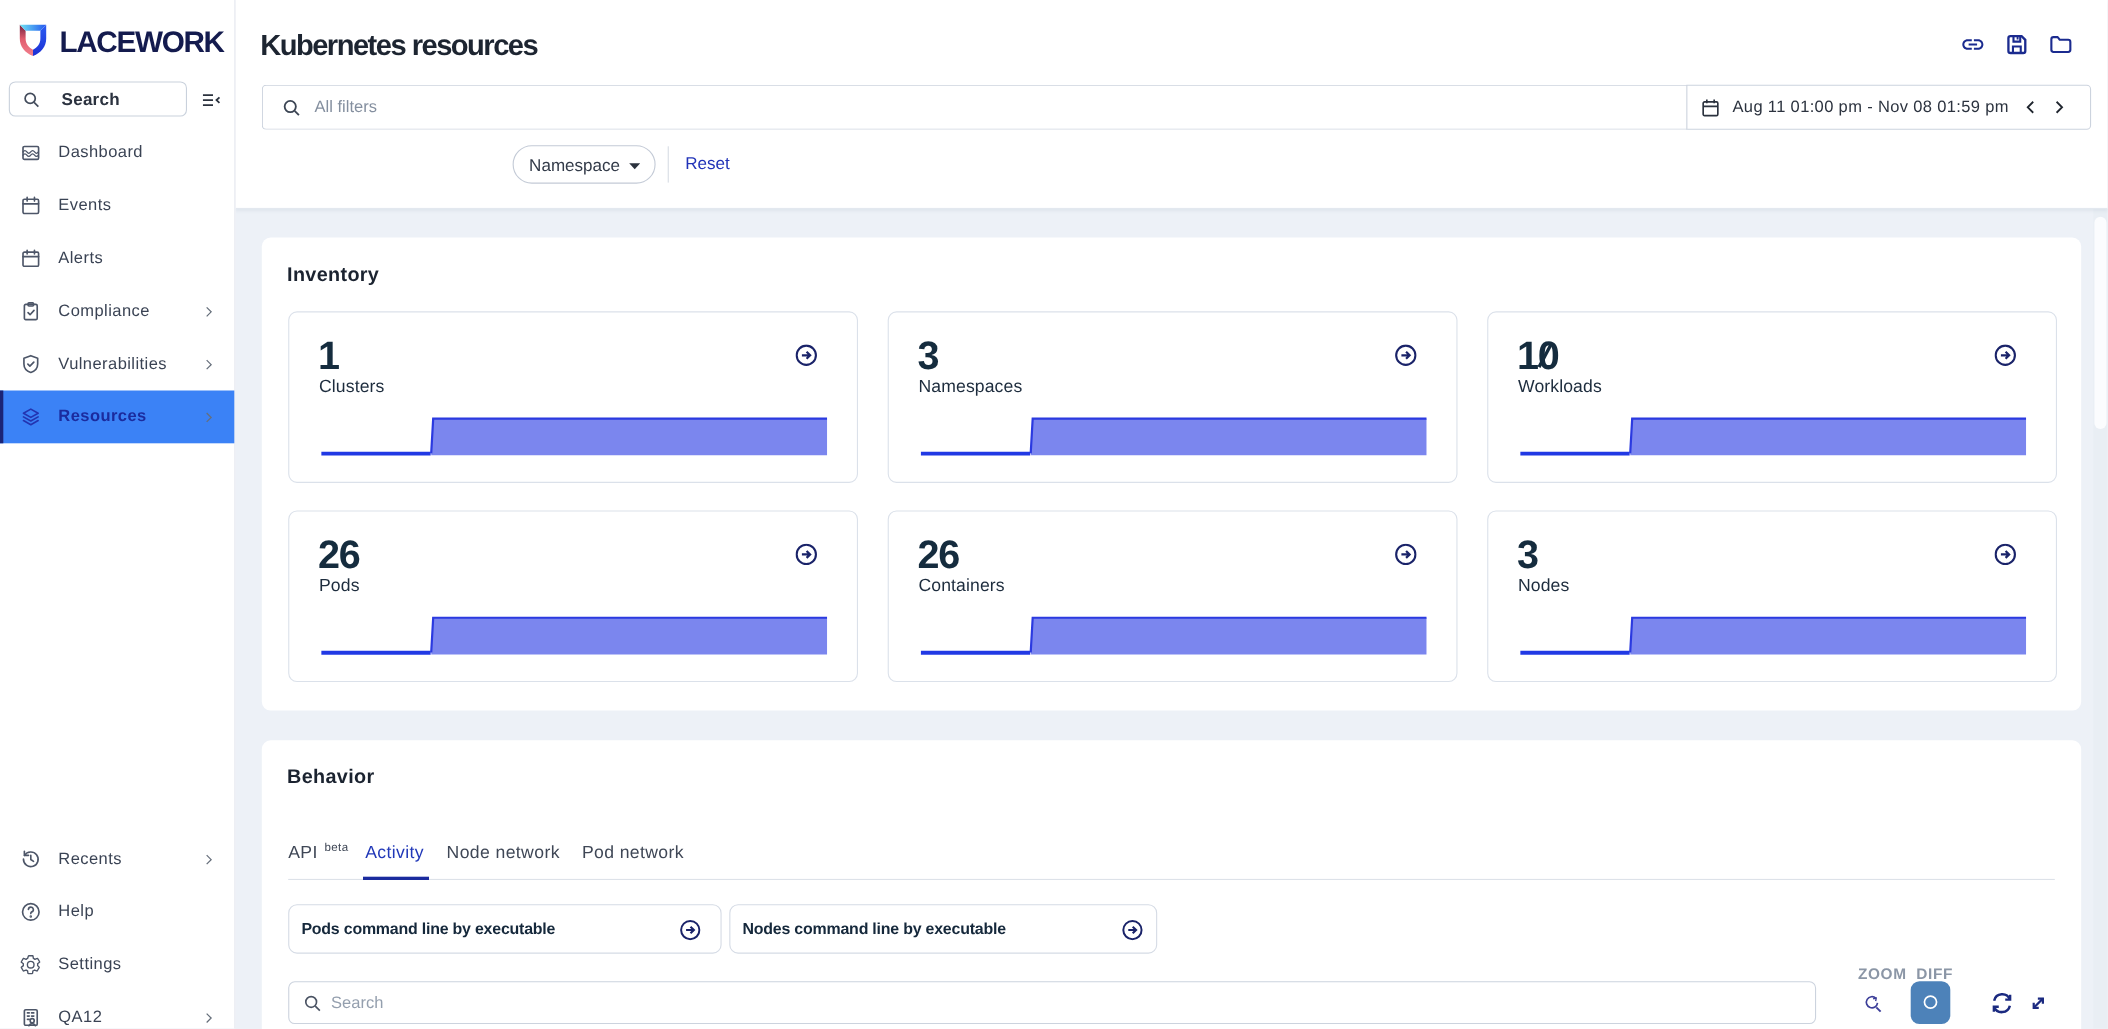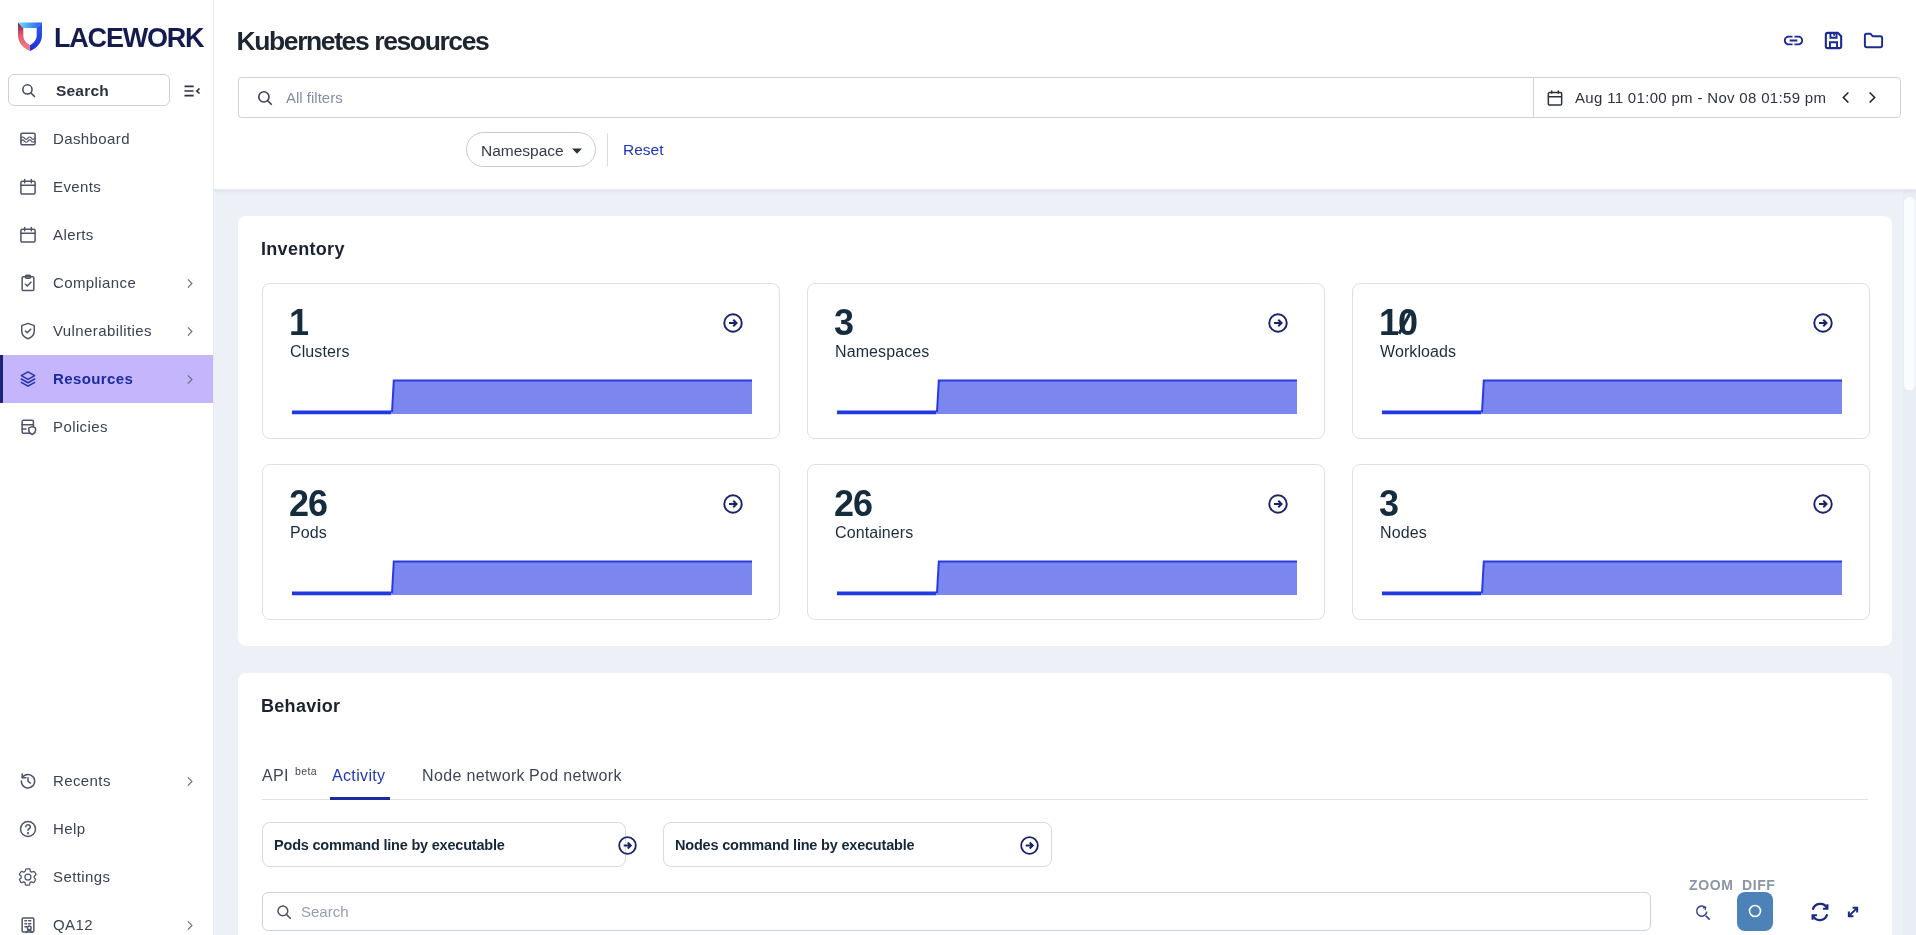--- a/index.html
+++ b/index.html
@@ -9,21 +9,21 @@
 #sidebar { position:absolute; left:0; top:0; width:214px; height:935px; background:#fff; border-right:1px solid #e6e9ef; z-index:5; }
 #logo { position:absolute; left:16px; top:20px; }
 #searchbox { position:absolute; left:8px; top:74px; width:162px; height:32px; border:1px solid #c9d1dc; border-radius:6px; background:#fff; }
 #searchbox svg { position:absolute; left:11px; top:7px; }
 #searchbox span { position:absolute; left:47px; top:7px; font-size:15.5px; color:#2b323f; letter-spacing:.2px; font-weight:700; }
 #collapse { position:absolute; left:182px; top:81px; }
 .nav { position:absolute; left:0; width:213px; height:48px; }
 .nav .ic { position:absolute; left:18px; top:14px; }
 .nav .tx { position:absolute; left:53px; top:15px; font-size:15px; color:#3a4354; letter-spacing:.4px; }
 .nav .ch { position:absolute; left:183px; top:18px; }
-.nav.sel { background:#c4b5fd; }
+.nav.sel { background:#3b82f6; }
 .nav.sel:before { content:""; position:absolute; left:0; top:0; width:3px; height:48px; background:#1b2476; }
 .nav.sel .tx { color:#1b2b9e; font-weight:700; }
 sup.new { position:absolute; left:54px; top:-4px; font-size:10px; color:#3a4354; font-weight:400; }
 
 
 #header { position:absolute; left:214px; top:0; width:1702px; height:190px; background:#fff; border-bottom:1px solid #e3e8ef; box-shadow:0 2px 3px rgba(160,175,195,.18); z-index:4; }
 #title { position:absolute; left:22.5px; top:26px; font-size:26.5px; font-weight:700; letter-spacing:-1.4px; color:#1d2531; }
 #topicons { position:absolute; top:29px; right:31px; display:flex; gap:17px; }
 #allfilters { position:absolute; left:24px; top:77px; width:1296px; height:41px; border:1px solid #ccd3de; border-right:none; border-radius:4px 0 0 4px; }
 #allfilters svg { position:absolute; left:17px; top:11px; }
@@ -51,21 +51,21 @@
 .card .num { position:absolute; left:26px; top:21px; font-size:36px; line-height:36px; font-weight:700; color:#152c3e; letter-spacing:-1px; }
 .card .lbl { position:absolute; left:27px; top:59px; font-size:16px; color:#1d2c3d; letter-spacing:.1px; }
 .card .go { position:absolute; right:36px; top:29px; }
 .card svg.chart { position:absolute; left:29px; top:93px; }
 
 
 #tabs { position:absolute; left:24px; top:91px; width:800px; height:22px; font-size:16px; color:#3f4756; white-space:nowrap; letter-spacing:.35px; }
 #tabs .api { position:absolute; left:0; top:3px; }
 #tabs .beta { position:absolute; left:33px; top:1px; font-size:10.5px; }
 #tabs .act { position:absolute; left:70px; top:3px; color:#2138b8; font-weight:400; }
-#tabs .nn { position:absolute; left:160px; top:3px;text-align:center; }
+#tabs .nn { position:absolute; left:144px; top:3px;text-align:center; }
 #tabs .pn { position:absolute; left:267px; top:3px; }
 #tabdiv { position:absolute; left:24px; top:126px; width:1606px; height:1px; background:#dde2e9; }
 #tabul { position:absolute; left:92px; top:124px; width:60px; height:3px; background:#1b2b9e; }
 .bbtn { position:absolute; top:149px; height:45px; background:#fff; border:1px solid #d5dbe5; border-radius:8px; }
 .bbtn .t { position:absolute; left:11px; top:14px; font-size:14.5px; font-weight:700; color:#15283b; letter-spacing:-0.2px; }
 .bbtn .go { position:absolute; top:13px; }
 #bsearch { position:absolute; left:24px; top:219px; width:1389px; height:39px; border:1px solid #ccd3de; border-radius:6px; }
 #bsearch svg { position:absolute; left:12px; top:10px; }
 #bsearch span { position:absolute; left:38px; top:10px; font-size:15px; color:#949fae; }
 .minilbl { position:absolute; top:204px; font-size:14px; font-weight:700; letter-spacing:.6px; color:#8b96a6; }
@@ -166,28 +166,20 @@
       <svg class="ic" width="20" height="20" viewBox="0 0 24 24" fill="none" stroke="#2334b0" stroke-width="1.8" stroke-linejoin="round" stroke-linecap="round">
         <path d="M12 3.5 L20 8 L12 12.5 L4 8 Z"></path>
         <path d="M4 12 l8 4.5 8 -4.5"></path>
         <path d="M4 16 l8 4.5 8 -4.5"></path>
       </svg>
       <span class="tx">Resources</span>
       <svg class="ch" width="13" height="13" viewBox="0 0 24 24" fill="none" stroke="#666f7b" stroke-width="2.1">
         <path d="M9 4.5 L16.5 12 L9 19.5"></path>
       </svg>
     </div>
-    <div class="nav" style="top: 403px;">
-      <svg class="ic" width="20" height="20" viewBox="0 0 24 24" fill="none" stroke="#4d5668" stroke-width="1.8" stroke-linejoin="round" stroke-linecap="round">
-        <rect x="5" y="4" width="13.5" height="15.5" rx="1.5"></rect>
-        <path d="M5 9.2h13.5M9.5 14.5h-4.5"></path>
-        <path d="M13 13 L17 11.6 L21 13 V16 C21 18.5 19.3 20.2 17 21 C14.7 20.2 13 18.5 13 16 Z" fill="#fff"></path>
-      </svg>
-      <span class="tx">Policies</span>
-    </div>
     <div class="nav" style="top: 757px;">
       <svg class="ic" width="20" height="20" viewBox="0 0 24 24" fill="none" stroke="#4d5668" stroke-width="1.8" stroke-linejoin="round" stroke-linecap="round">
         <path d="M5.2 8 A8 8 0 1 1 4 12"></path>
         <path d="M5 3.5 L5 8 L9.5 8"></path>
         <path d="M12 8 V12.5 L15 14.5"></path>
       </svg>
       <span class="tx">Recents</span>
       <svg class="ch" width="13" height="13" viewBox="0 0 24 24" fill="none" stroke="#666f7b" stroke-width="2.1">
         <path d="M9 4.5 L16.5 12 L9 19.5"></path>
       </svg>
@@ -353,21 +345,21 @@
   <div class="ptitle">Behavior</div>
   <div id="tabs">
     <span class="api">API</span>
       <span class="beta">beta</span>
     <span class="act">Activity</span>
     <span class="nn">Node network</span>
     <span class="pn">Pod network</span>
   </div>
   <div id="tabdiv"></div>
   <div id="tabul"></div>
-  <div class="bbtn" style="left:24px;width:364px;">
+  <div class="bbtn" style="left:24px;width:394px;">
       <span class="t">Pods command line by executable</span>
     <svg class="go" style="left:355px" width="19" height="19" viewBox="0 0 24 24" fill="none" stroke="#1a2369" stroke-width="2.3">
         <circle cx="12" cy="12" r="10.5"></circle>
         <path d="M7.2 12h8.6M12.3 8.2 L16.2 12 L12.3 15.8" stroke-width="2.4"></path>
       </svg>
   </div>
   <div class="bbtn" style="left:425px;width:389px;">
       <span class="t">Nodes command line by executable</span>
     <svg class="go" style="left:356px" width="19" height="19" viewBox="0 0 24 24" fill="none" stroke="#1a2369" stroke-width="2.3">
         <circle cx="12" cy="12" r="10.5"></circle>

